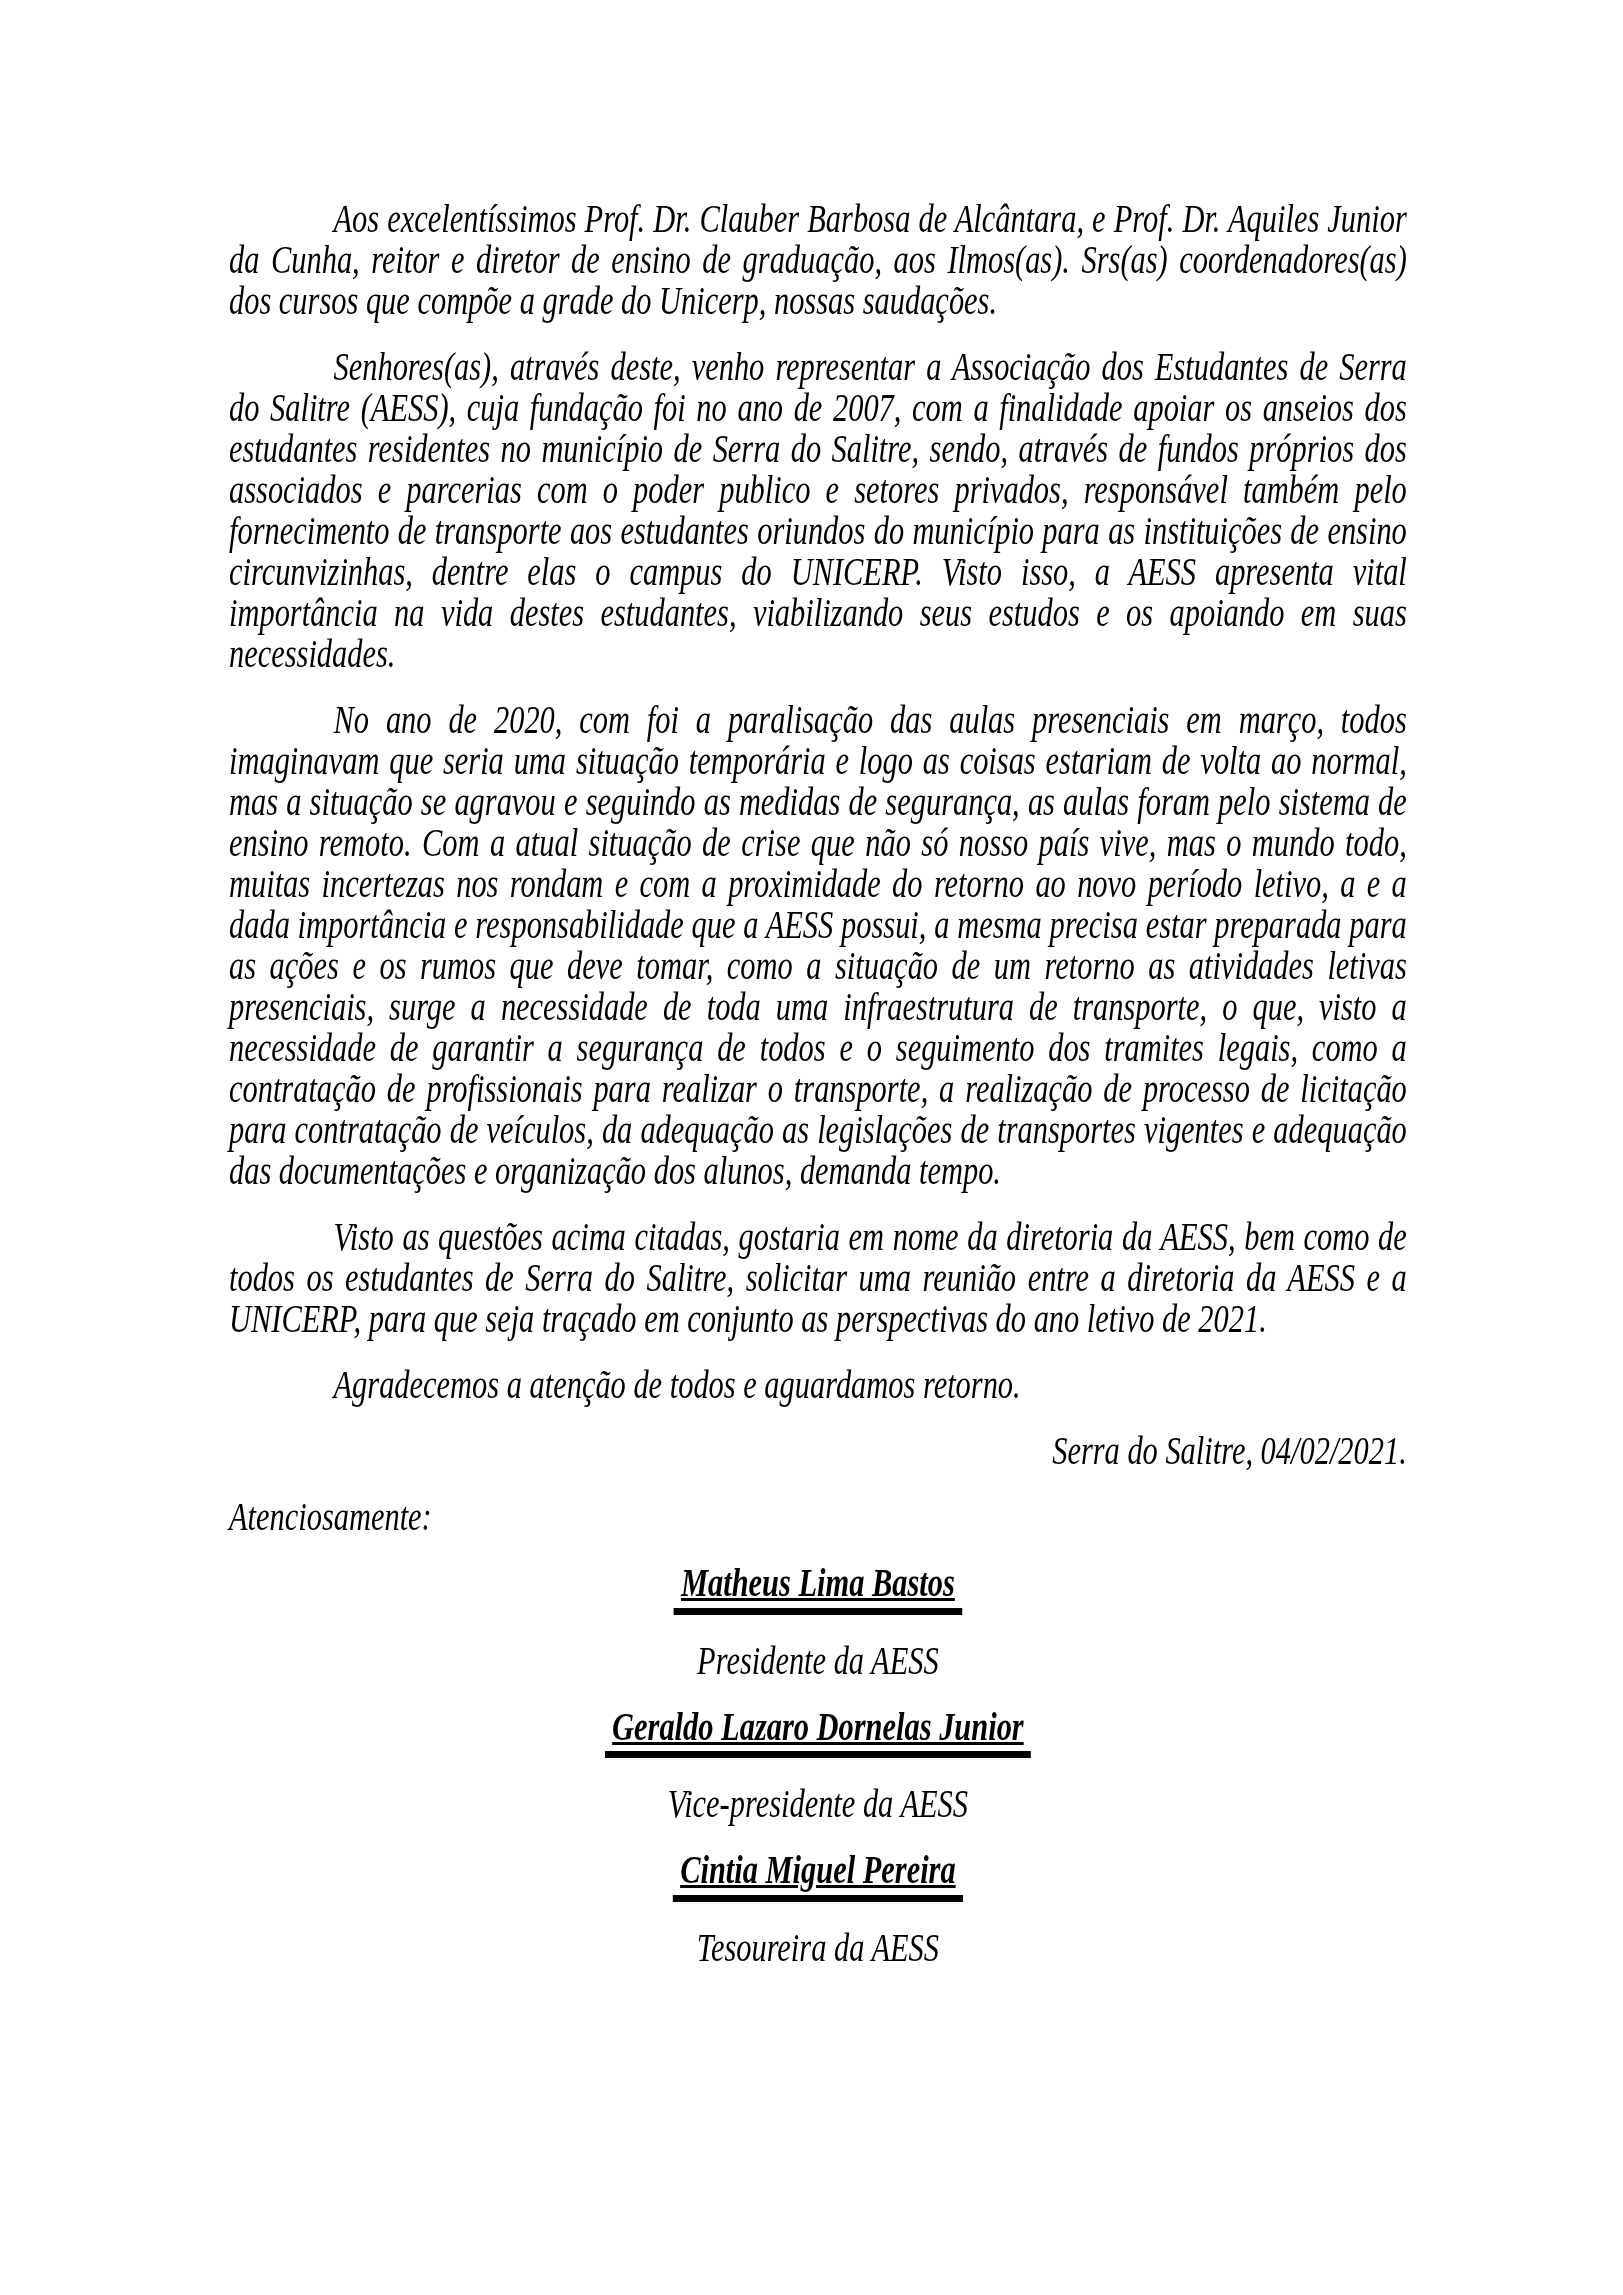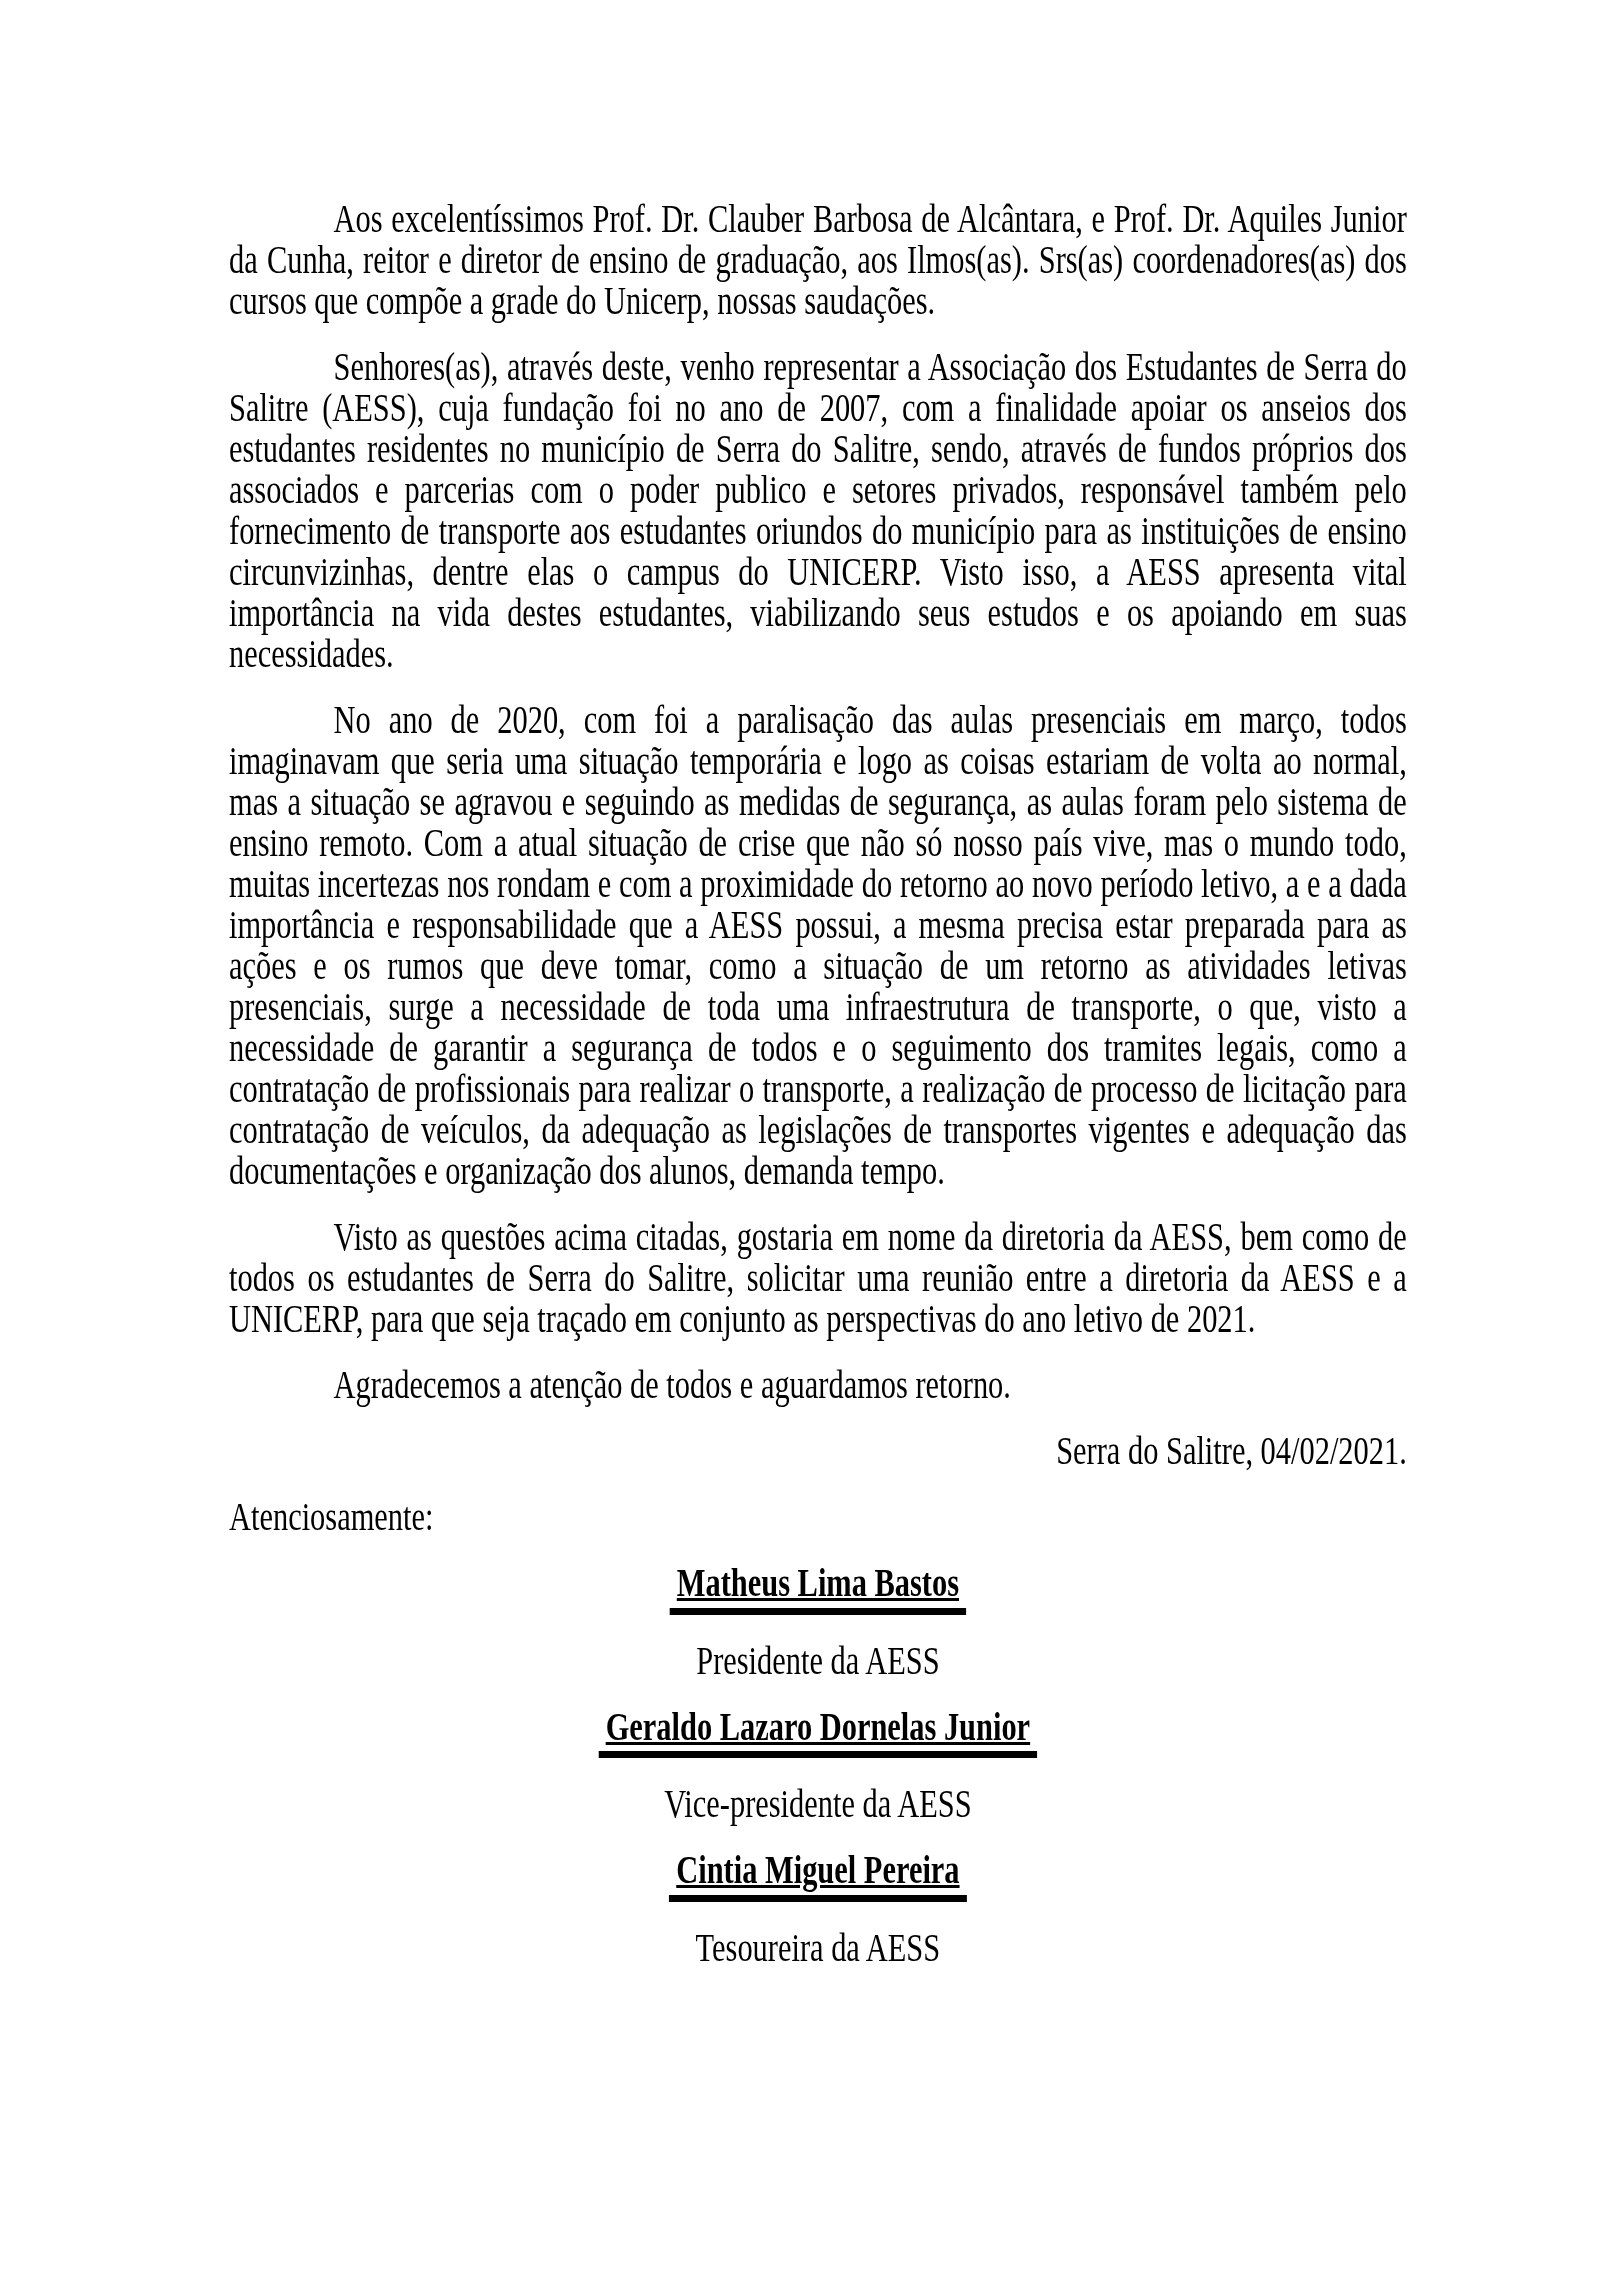--- a/index.html
+++ b/index.html
@@ -10,20 +10,21 @@
   .page {
     position: relative;
     width: 1623px;
     height: 2295px;
     background: #ffffff;
     color: #000000;
     font-family: "Liberation Serif", "DejaVu Serif", serif;
     box-sizing: border-box;
     padding: 198px 0 0 229px;
     overflow: hidden;
+    font-style: italic;
   }
   
   .content {
     width: 1510px;
     transform: scaleX(0.78);
     transform-origin: 0 0;
     font-size: 39px;
     line-height: 41px;
   }
   .content p { margin: 0 0 25px 0; }

